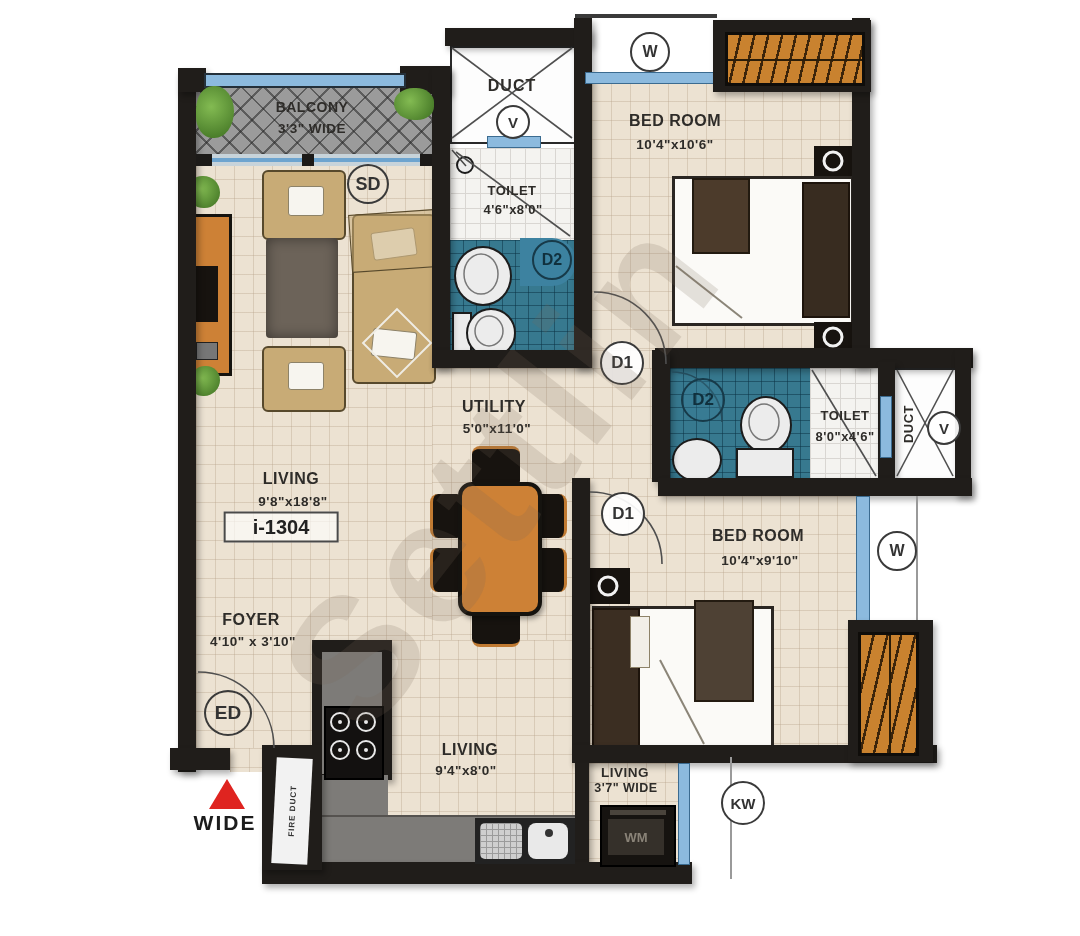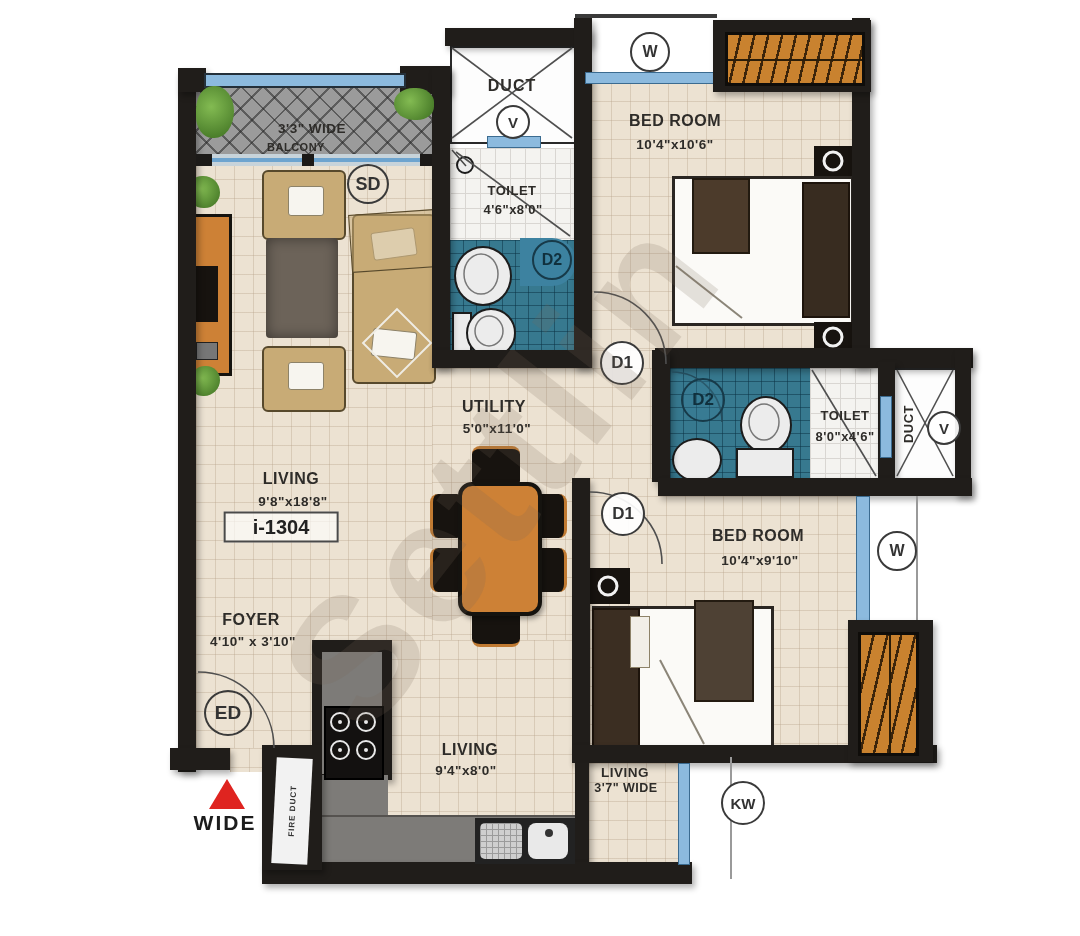--- a/index.html
+++ b/index.html
@@ -134,20 +134,26 @@
   <div class="abs fixture z2" style="left:736px;top:448px;width:54px;height:26px;"></div>
 
   <div class="abs wall z3" style="left:312px;top:640px;width:80px;height:140px;"></div>
   <div class="abs z4" style="left:322px;top:652px;width:60px;height:122px;background:#7d7b78;"></div>
   <div class="abs z4" style="left:324px;top:706px;width:56px;height:70px;background:#131110;border:2px solid #000;"></div>
   <div class="abs z3" style="left:318px;top:775px;width:70px;height:50px;background:#7d7b78;"></div>
   <div class="abs z3" style="left:318px;top:815px;width:262px;height:50px;background:#7d7b78;border-top:2px solid #55524f;"></div>
   <div class="abs z4" style="left:475px;top:818px;width:100px;height:46px;background:#222;"></div>
   <div class="abs z4" style="left:480px;top:823px;width:42px;height:36px;background:#cfcfcf;border-radius:5px;background-image:linear-gradient(#9b9b9b 1px,transparent 1px),linear-gradient(90deg,#9b9b9b 1px,transparent 1px);background-size:6px 6px;"></div>
   <div class="abs z4" style="left:528px;top:823px;width:40px;height:36px;background:#e9e9e9;border-radius:8px;"></div>
+  <div class="abs z4" style="left:600px;top:805px;width:72px;height:58px;background:#161310;border:2px solid #000;">
+    <div style="position:absolute;left:6px;top:12px;width:56px;height:36px;background:#35302a;display:flex;align-items:center;justify-content:center;">
+      <span style="font-weight:bold;font-size:13px;color:#8a8378;">WM</span>
+    </div>
+    <div style="position:absolute;left:8px;top:3px;width:56px;height:5px;background:#4a443c;"></div>
+  </div>
 
   <div class="abs wall z3" style="left:178px;top:72px;width:18px;height:700px;"></div>
   <div class="abs wall z3" style="left:178px;top:68px;width:28px;height:24px;"></div>
   <div class="abs wall z3" style="left:400px;top:66px;width:50px;height:28px;"></div>
   <div class="abs wall z3" style="left:432px;top:68px;width:18px;height:300px;"></div>
   <div class="abs wall z3" style="left:445px;top:28px;width:147px;height:18px;"></div>
   <div class="abs wall z3" style="left:574px;top:18px;width:18px;height:350px;"></div>
   <div class="abs wall z3" style="left:852px;top:18px;width:18px;height:350px;"></div>
   <div class="abs wall z3" style="left:655px;top:348px;width:318px;height:20px;"></div>
   <div class="abs wall z3" style="left:432px;top:350px;width:160px;height:18px;"></div>
@@ -221,21 +227,21 @@
     </g>
     <circle cx="549" cy="833" r="4" fill="#333"></circle>
     <ellipse cx="481" cy="274" rx="17" ry="20" fill="none" stroke="#777" stroke-width="1.5"></ellipse>
     <ellipse cx="489" cy="331" rx="14" ry="15" fill="none" stroke="#777" stroke-width="1.5"></ellipse>
     <ellipse cx="764" cy="422" rx="15" ry="18" fill="none" stroke="#777" stroke-width="1.5"></ellipse>
   </svg>
 
   <div class="abs z4" style="left:196px;top:86px;width:38px;height:52px;border-radius:48% 52% 55% 45%;background:radial-gradient(circle at 40% 40%,#83bb52,#3c6e20);"></div>
   <div class="abs z4" style="left:394px;top:88px;width:40px;height:32px;border-radius:52% 48% 45% 55%;background:radial-gradient(circle at 40% 40%,#83bb52,#3c6e20);"></div>
 
-  <div class="lbl rname" style="left:296px;top:107px;font-size:11px;margin-top:40px;">BALCONY</div>
+  <div class="lbl rname" style="left:312px;top:107px;font-size:14px;">BALCONY</div>
   <div class="lbl rdims" style="left:312px;top:128px;">3'3" WIDE</div>
 
   <div class="lbl rname" style="left:291px;top:479px;">LIVING</div>
   <div class="lbl rdims" style="left:293px;top:501px;">9'8"x18'8"</div>
   <div class="unitbox" style="left:281px;top:527px;">i-1304</div>
 
   <div class="lbl rname" style="left:494px;top:407px;">UTILITY</div>
   <div class="lbl rdims" style="left:497px;top:428px;">5'0"x11'0"</div>
 
   <div class="lbl rname" style="left:251px;top:620px;">FOYER</div>

